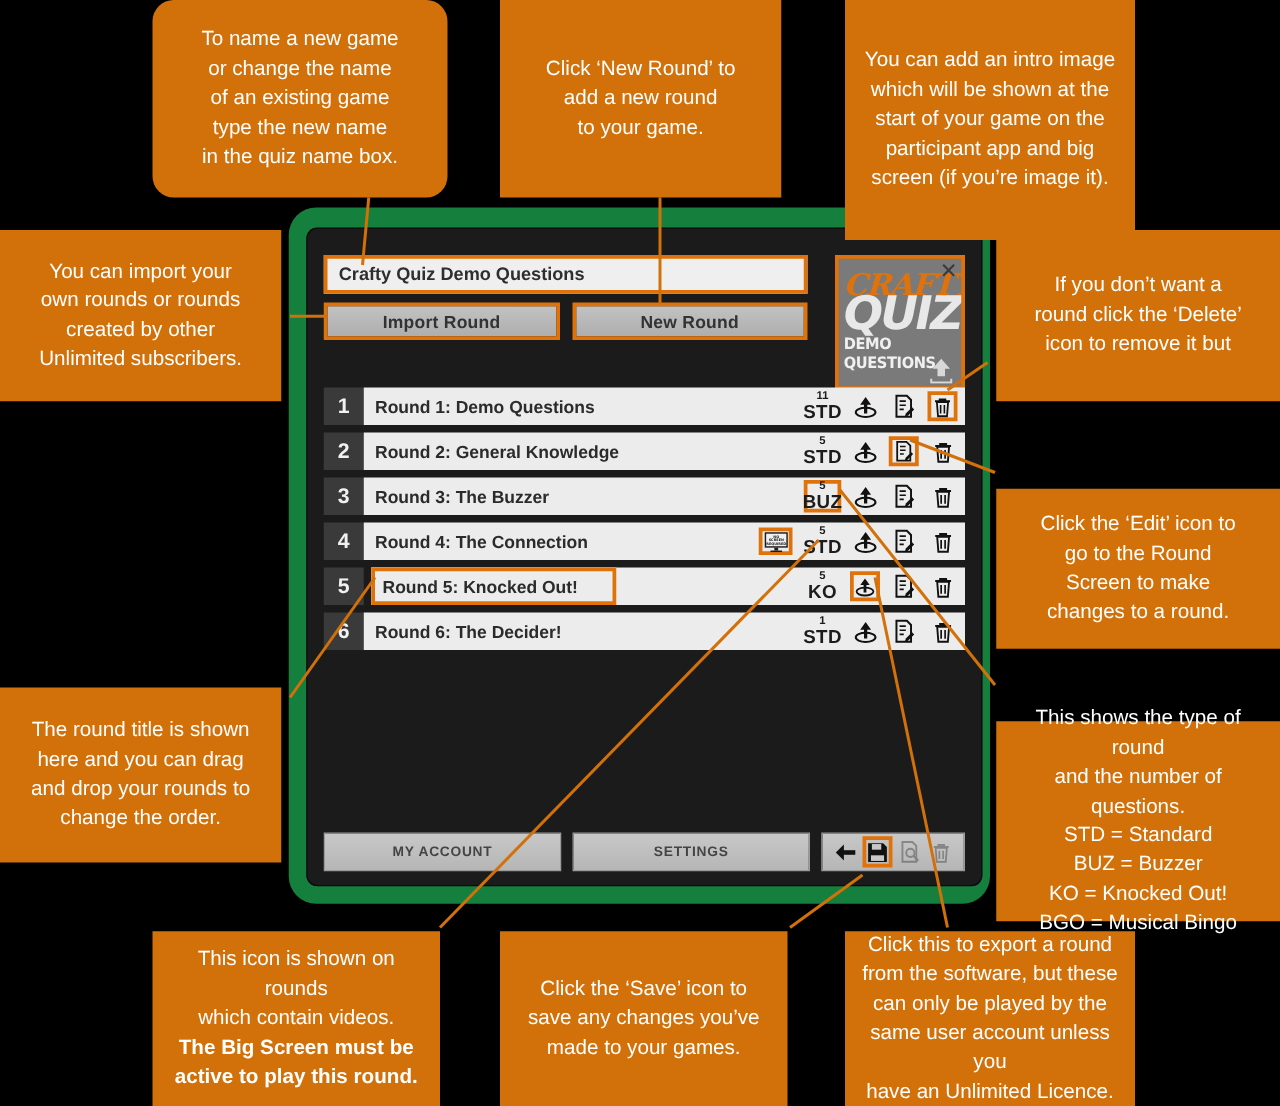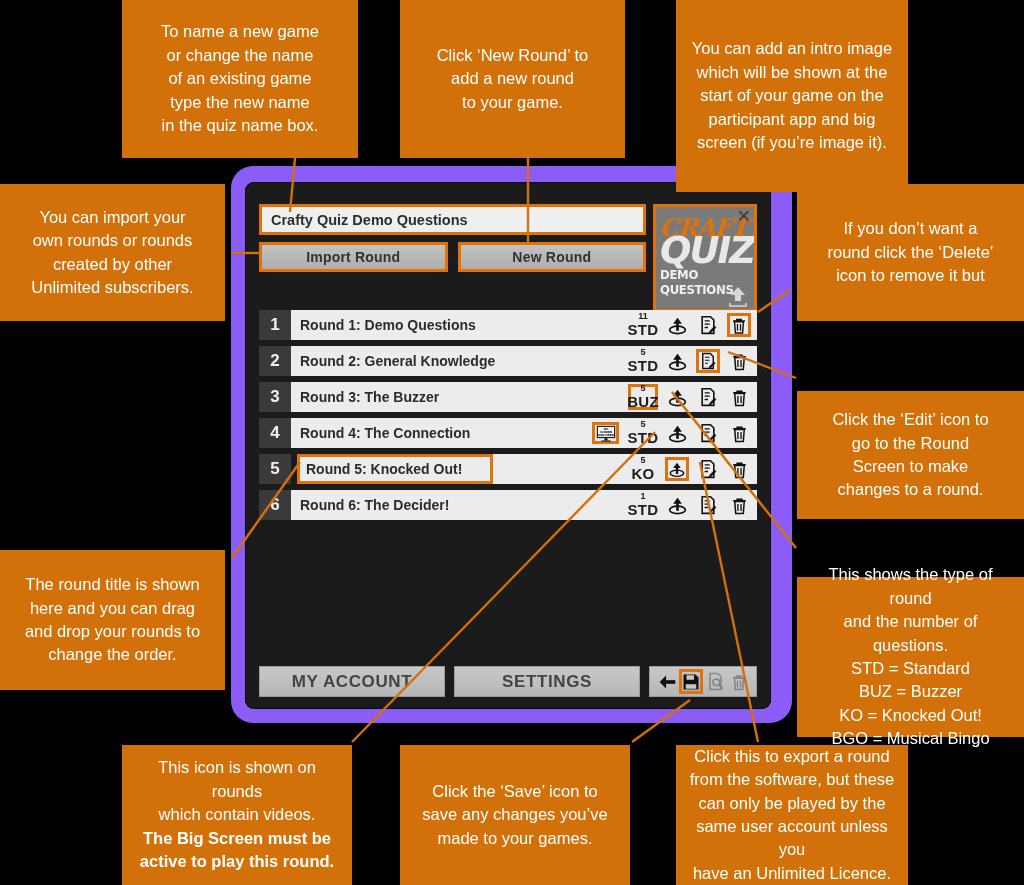--- a/index.html
+++ b/index.html
@@ -18,23 +18,23 @@
   }
   .callout .ln{ display:block; }
   .callout .bold{ font-weight:bold; }
 
   
   #leaders{ position:absolute; left:0; top:0; width:1024px; height:885px; z-index:30; pointer-events:none; }
 
   
   #device{
     position:absolute; left:231px; top:166px; width:561px; height:557px;
-    background:#8b5cf6; border-radius:22px; z-index:20;
+    background:#15803d; border-radius:22px; z-index:20;
     box-shadow:0 3px 6px rgba(0,0,0,.55);
-    padding:16px 21px 14px 14px;
+    padding:16px 6px 14px 14px;
   }
   #screen{
     width:100%; height:100%; background:#1b1b1b; border-radius:9px;
     position:relative; overflow:hidden;
     box-shadow:inset 0 0 0 1px #0c0c0c;
   }
 
   
   .topbar{ position:absolute; left:14px; top:22px; right:14px; height:92px; }
   .quiz-name{
@@ -96,21 +96,21 @@
   .tc-num{ font-size:9px; font-weight:bold; }
   .tc-lab{ font-size:15px; font-weight:bold; letter-spacing:.3px; }
   .ricon{ width:24px; height:24px; display:flex; align-items:center; justify-content:center; }
   .ricon.hl{ border:3px solid #E0720B; }
 
   
   .bottombar{ position:absolute; left:14px; right:14px; bottom:12px; height:31px; display:flex; gap:9px; }
   .bbtn{
     background:linear-gradient(#c8c8c8,#b6b6b6); border:1px solid #9a9a9a;
     display:flex; align-items:center; justify-content:center;
-    font-size:17px; font-weight:bold; color:#444; letter-spacing:.6px;
+    font-size:11px; font-weight:bold; color:#444; letter-spacing:.6px;
   }
   .bbtn.acct{ width:190px; }
   .bbtn.setg{ width:190px; }
   .tools{
     flex:1; background:linear-gradient(#c8c8c8,#b6b6b6); border:1px solid #9a9a9a;
     display:flex; align-items:center; justify-content:space-around; padding:0 5px;
   }
   .tool{ width:24px; height:25px; display:flex; align-items:center; justify-content:center; }
   .tool.hl{ border:3px solid #E0720B; }
   .tool.dim{ opacity:.33; }
@@ -127,21 +127,21 @@
     <line x1="790" y1="290" x2="758" y2="312"></line>
     <line x1="796" y1="378" x2="728" y2="352"></line>
     <line x1="796" y1="548" x2="672" y2="392"></line>
     <line x1="232" y1="558" x2="300" y2="462"></line>
     <line x1="352" y1="742" x2="655" y2="432"></line>
     <line x1="632" y1="742" x2="690" y2="700"></line>
     <line x1="758" y1="742" x2="700" y2="462"></line>
   </g>
 </svg>
 
-<div class="callout" style="left:122px; top:0; width:236px; height:158px;">
+<div class="callout" style="left:122px; top:0; width:236px; height:158px;border-radius:17px;">
   <div>
     <span class="ln">To name a new game</span>
     <span class="ln">or change the name</span>
     <span class="ln">of an existing game</span>
     <span class="ln">type the new name</span>
     <span class="ln">in the quiz name box.</span>
   </div>
 </div>
 
 <div class="callout" style="left:400px; top:0; width:225px; height:158px;">

